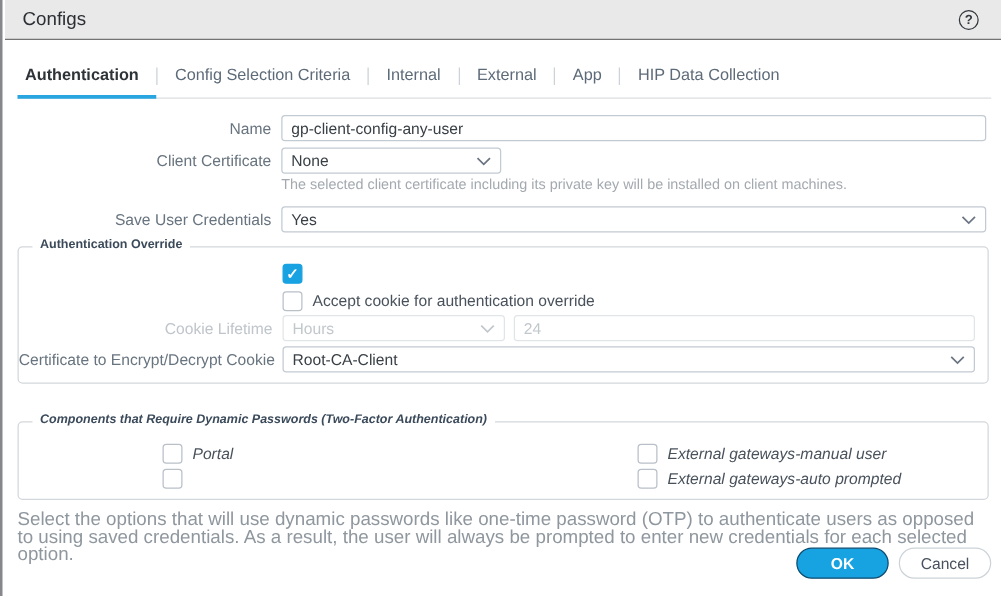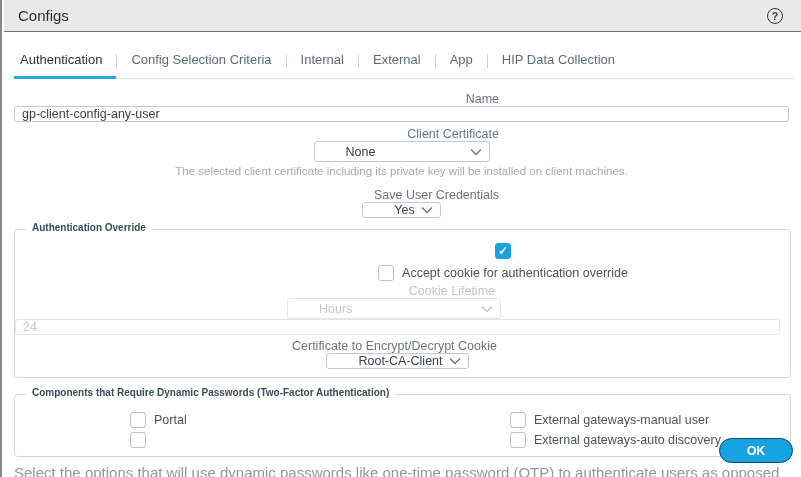--- a/index.html
+++ b/index.html
@@ -43,24 +43,24 @@
   }
   .tab {
     font-size:13px; color:#5d6b79;
     padding:7px 14px 9px 14px;
     white-space:nowrap;
     cursor:pointer;
     border-bottom:3px solid transparent;
     margin-bottom:-1px;
   }
   .tab:first-child { padding-left:6px; }
-  .tab.active { color:#2e3338; font-weight:normal; border-bottom-color:#29a5e0;text-align:right; }
+  .tab.active { color:#2e3338; font-weight:bold; border-bottom-color:#29a5e0;text-align:right; }
   .tab-sep { width:1px; height:14px; background:#ccd2d7; margin-bottom:2px; }
   
-  .row { display:flex; align-items:center; margin-left:10px; margin-right:12px;flex-direction:column; }
+  .row { display:flex; align-items:center; margin-left:10px; margin-right:12px; }
   .lbl {
     width:203px; flex:none;
     text-align:right;
     font-size:12.5px; color:#68747f;
     margin-right:8px;
     white-space:nowrap;
   }
   .lbl.disabled { color:#bfc5cb; }
   .field-spacer { width:211px; flex:none; }
   input.text, .select {
@@ -70,21 +70,21 @@
     background:#fff;
     font-family:"Liberation Sans", sans-serif;
     font-size:12.5px; color:#383f45;
     padding:0 7px;
   }
   input.text { width:100%; outline:none; }
   .select {
     display:flex; align-items:center;
     cursor:pointer;
   }
-  .select .val { flex:1; white-space:nowrap; overflow:hidden;margin-left:24px; }
+  .select .val { flex:1; white-space:nowrap; overflow:hidden; }
   .chev { flex:none; margin-left:6px; }
   .select.disabled, input.disabled {
     border-color:#e2e5e8; color:#c2c7cc;
   }
   .select.disabled .chev polyline { stroke:#c2c7cc; }
   .helper {
     font-size:11.5px; color:#a3a9af;
     margin-top:3px;
   }
   
@@ -145,21 +145,21 @@
   }
   .btn-primary { background:#17a3e2; color:#fff; font-weight:bold; border:1px solid #0c4a6e; }
   .btn-secondary { background:#fff; color:#49525e; border:1px solid #ccd3d8; }
   
   .mt13{margin-top:13px}.mt5{margin-top:5px}.mt11{margin-top:11px}
   .fs1-inner{padding:13px 10px 8px 0;}
   .fs1-inner .row{margin-left:0;margin-right:0;}
   .chk-indent{margin-left:211px;}
   .mt6{margin-top:6px}.mt3{margin-top:3px}.mt4{margin-top:4px}
   .w-cc{width:176px;}
-  .w-hours{width:214px; margin-right:7px;}
+  .w-hours{width:178px; margin-right:7px;}
   .flex1{flex:1;}
 </style>
 </head>
 <body>
 
 <div class="dialog">
 
   <div class="titlebar">
     <span class="title">Configs</span>
     <span class="help-icon">?</span>
@@ -238,40 +238,41 @@
         <div class="select flex1">
           <span class="val">Root-CA-Client</span>
           <svg class="chev" width="12" height="8" viewBox="0 0 12 8">
               <polyline points="1,1.5 6,6.5 11,1.5" fill="none" stroke="#6b7583" stroke-width="1.4"></polyline>
             </svg>
         </div>
       </div>
     </div>
   </div>
 
-  <div class="fieldset" style="margin-top:16px;">
+  <div class="fieldset" style="margin-top:30px;font-style:italic;">
     <span class="legend">Components that Require Dynamic Passwords (Two-Factor Authentication)</span>
     <div class="comp-grid">
       <label class="chk-row comp-cell">
         <span class="chk"></span>
         <span class="chk-label">Portal</span>
       </label>
       <label class="chk-row comp-cell">
         <span class="chk"></span>
         <span class="chk-label">External gateways-manual user</span>
       </label>
       <label class="chk-row comp-cell">
         <span class="chk"></span>
       </label>
       <label class="chk-row comp-cell">
         <span class="chk"></span>
-        <span class="chk-label">External gateways-auto discovery</span>
+        <span class="chk-label">External gateways-auto prompted</span>
       </label>
     </div>
   </div>
 
   <div class="footnote">Select the options that will use dynamic passwords like one-time password (OTP) to authenticate users as opposed to using saved credentials. As a result, the user will always be prompted to enter new credentials for each selected option.</div>
 
   <div class="btn-row">
     <div class="btn btn-primary">OK</div>
+    <div class="btn btn-secondary">Cancel</div>
   </div>
 
 </div>
 
 </body></html>

